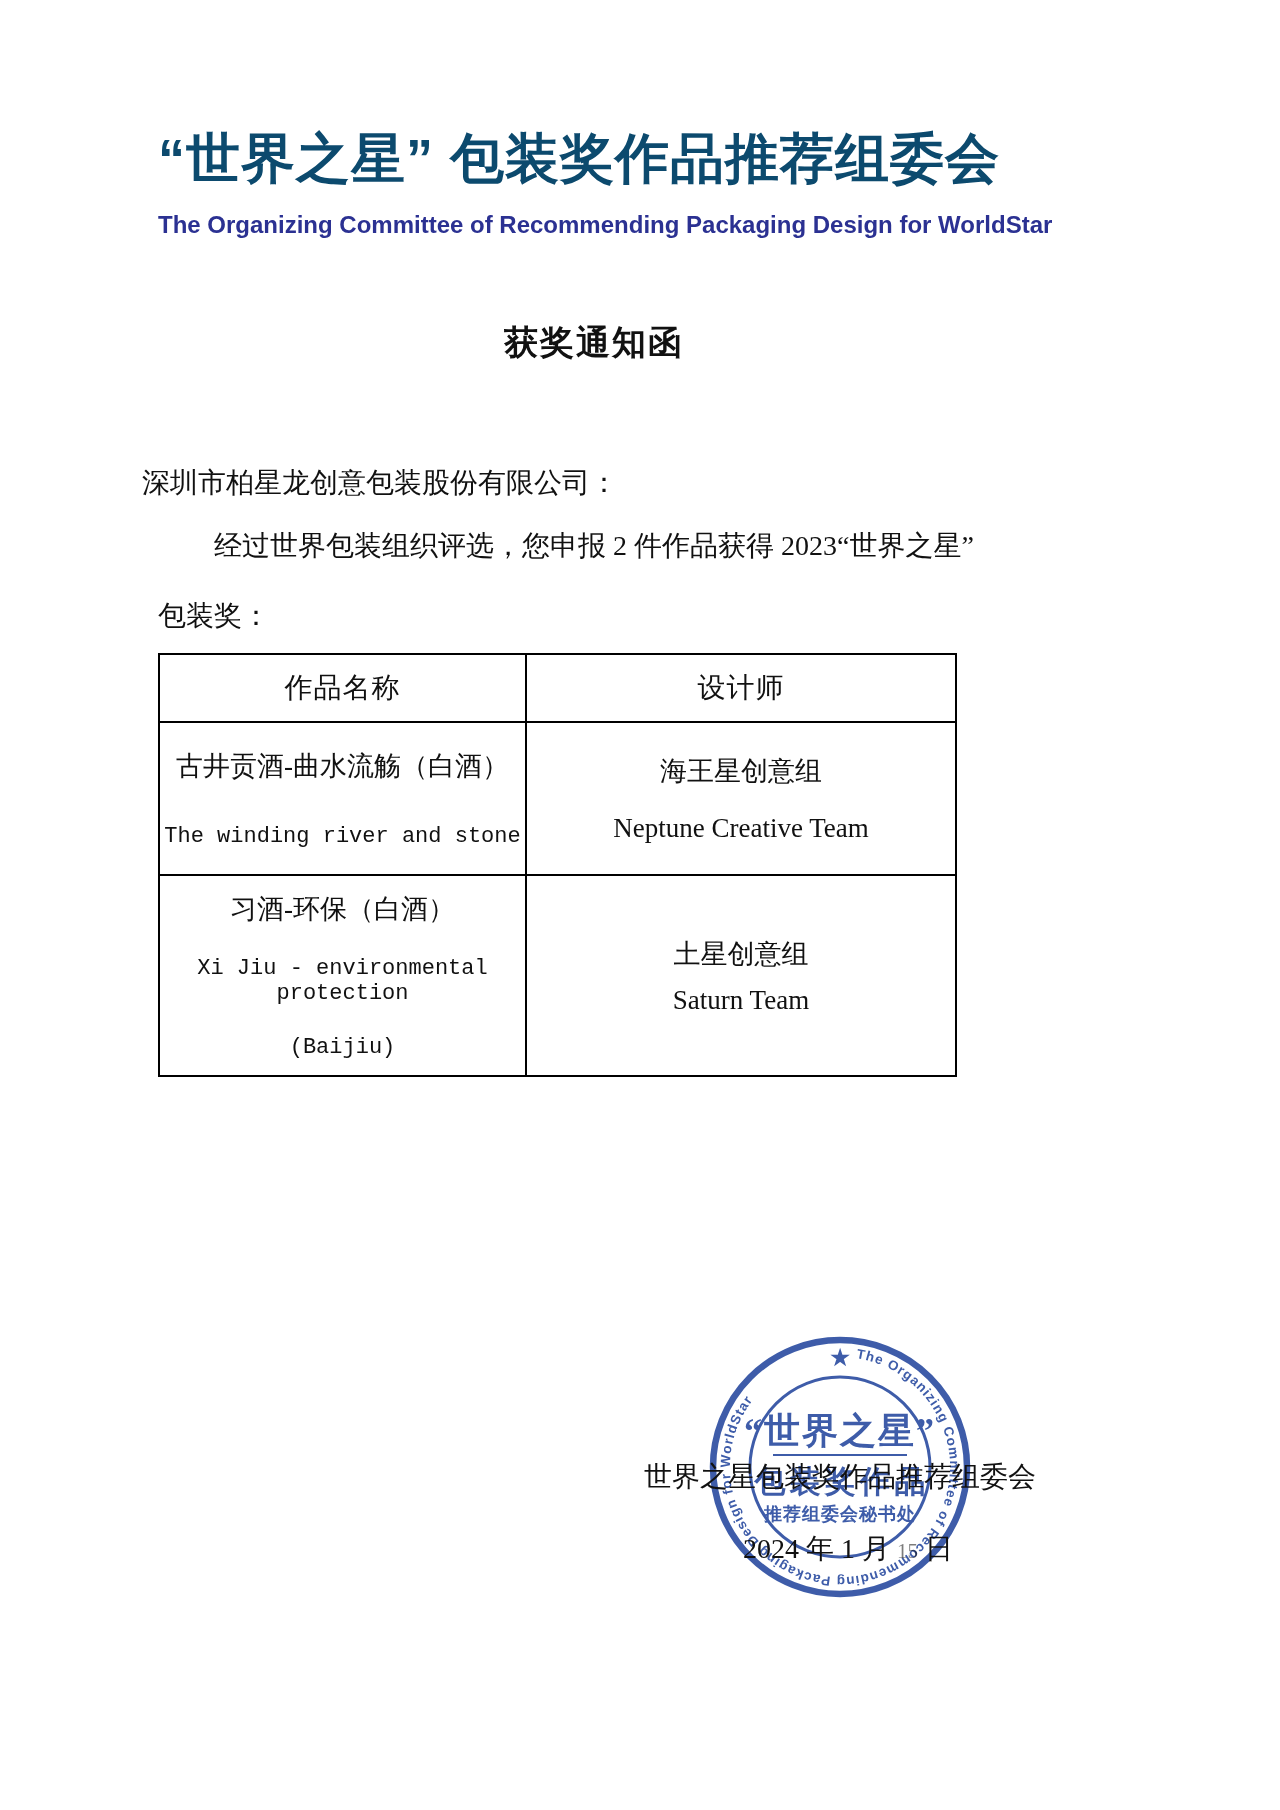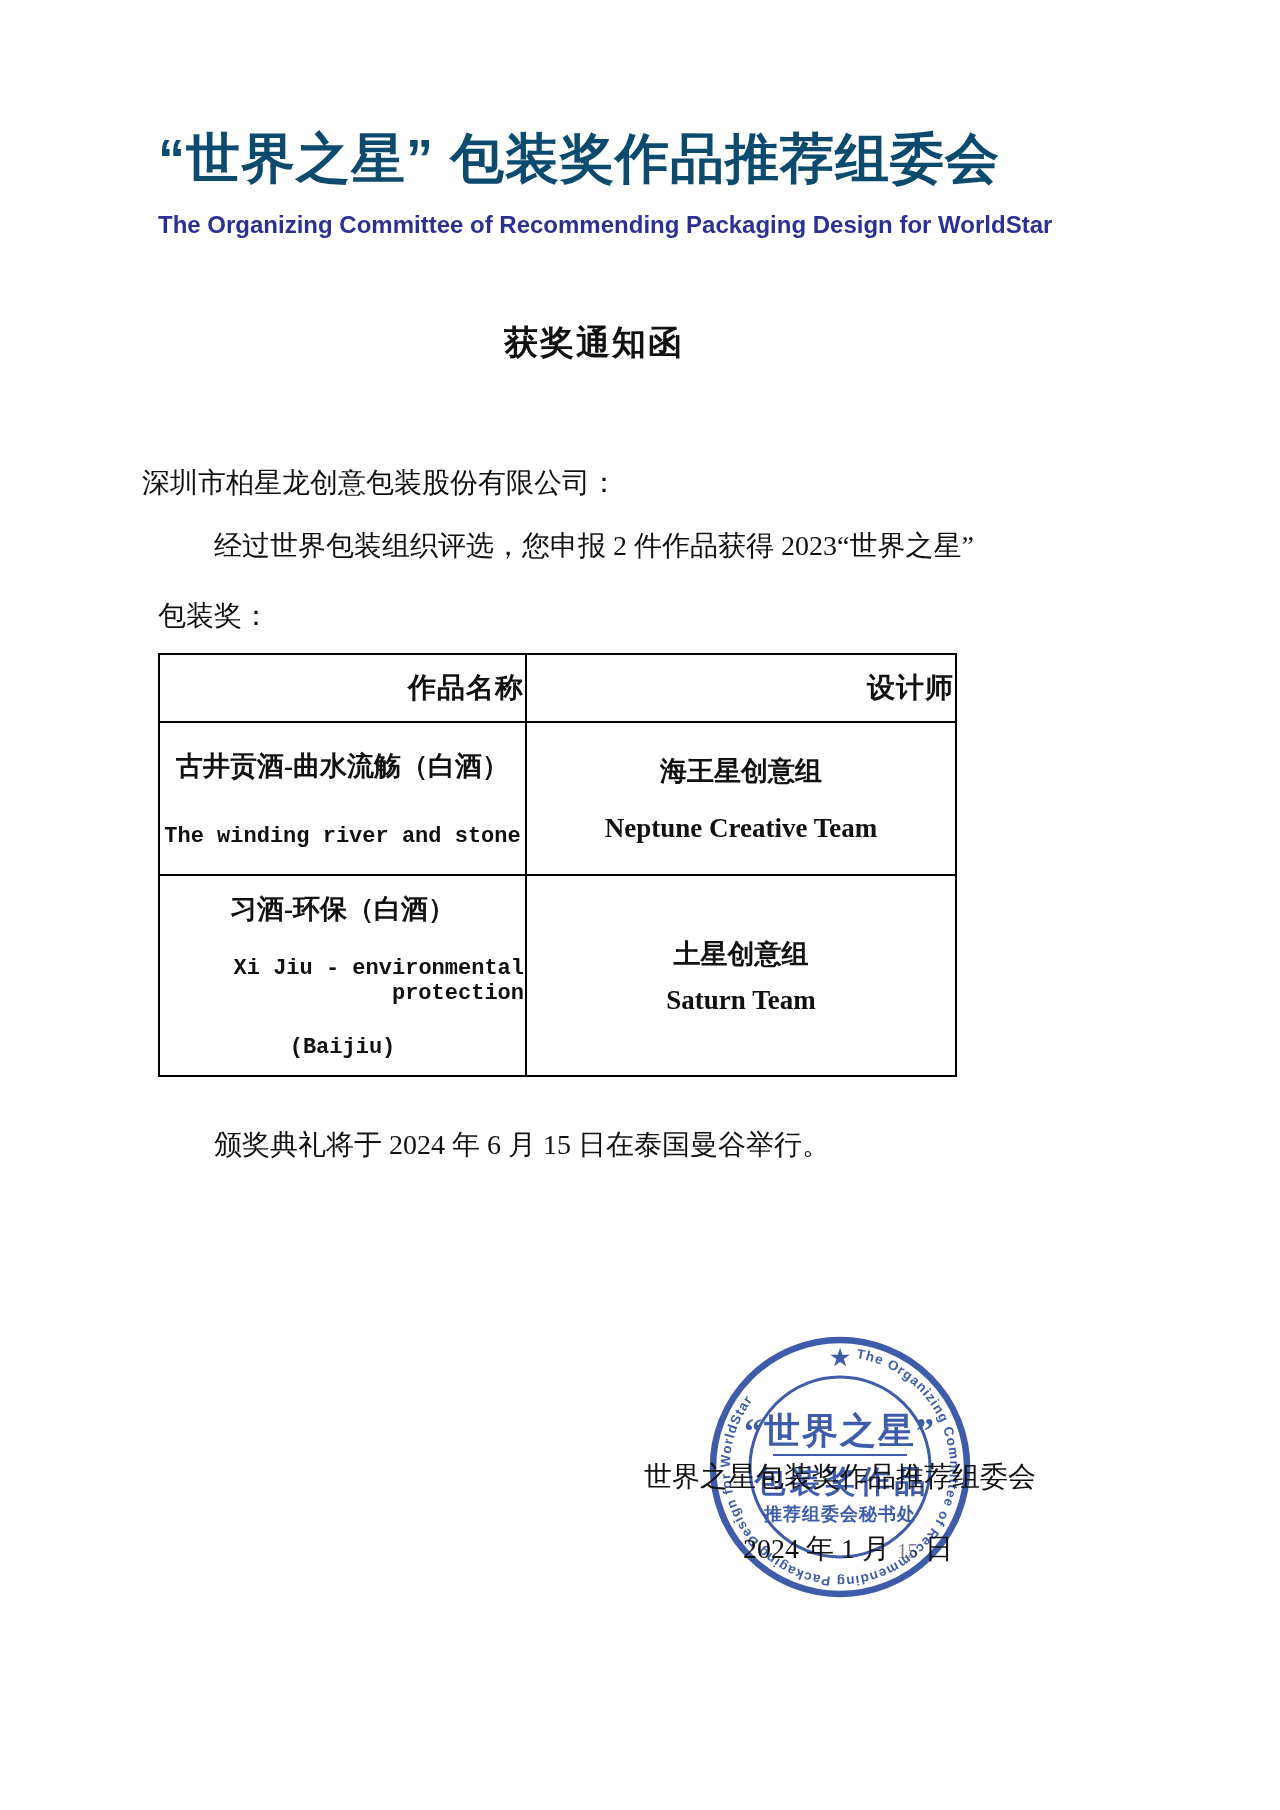--- a/index.html
+++ b/index.html
@@ -37,22 +37,22 @@
   .intro-2{position:absolute;left:158px;top:597px;font-size:28px;}
   .ceremony{position:absolute;left:214px;top:1126px;font-size:28px;}
 
   
   .award-table{
     position:absolute;left:158px;top:653px;width:797px;
     border-collapse:collapse;table-layout:fixed;
   }
   .award-table td,.award-table th{
     border:2px solid #000;
-    text-align:right;vertical-align:middle;
-    font-weight:bold;
+    text-align:center;vertical-align:middle;
+    font-weight:normal;
   }
   .award-table th{height:64px;font-size:28px;letter-spacing:1px;}
   .cell-lines{display:flex;flex-direction:column;align-items:center;gap:47px;}
   .row1 .cell-lines{row-gap:24px;padding:24px 0;}
   .row2 .cell-lines{row-gap:13px;padding:14px 0;}
   .ln-cn{font-size:27px;}
   .ln-mono{font-family:"Liberation Mono","DejaVu Sans Mono",monospace;font-size:22px;margin-top:16px;}
   .ln-serif-en{font-family:"Liberation Serif","DejaVu Serif",serif;font-size:27px;}
 
   
@@ -137,21 +137,20 @@
       <td>
         <div class="cell-lines">
           <span class="ln-cn">土星创意组</span>
           <span class="ln-serif-en">Saturn Team</span>
         </div>
       </td>
     </tr>
   </tbody>
     </table>
 
-  <div class="ceremony">颁奖典礼将于 2024 年 6 月 15 日在泰国曼谷举行。</div>
 
   <svg class="stamp" viewBox="0 0 290 290" aria-hidden="true">
     <defs>
       <path id="ringPath" d="M 145 35 A 110 110 0 1 1 144.9 35" fill="none"></path>
     </defs>
     <circle cx="145" cy="145" r="127" fill="none" stroke="#2e4fa2" stroke-width="6.5"></circle>
     <circle cx="145" cy="145" r="90" fill="none" stroke="#2e4fa2" stroke-width="3"></circle>
     <text class="ring-txt">
       <textPath href="#ringPath" startOffset="16">The Organizing Committee of Recommending Packaging Design for WorldStar</textPath>
     </text>

